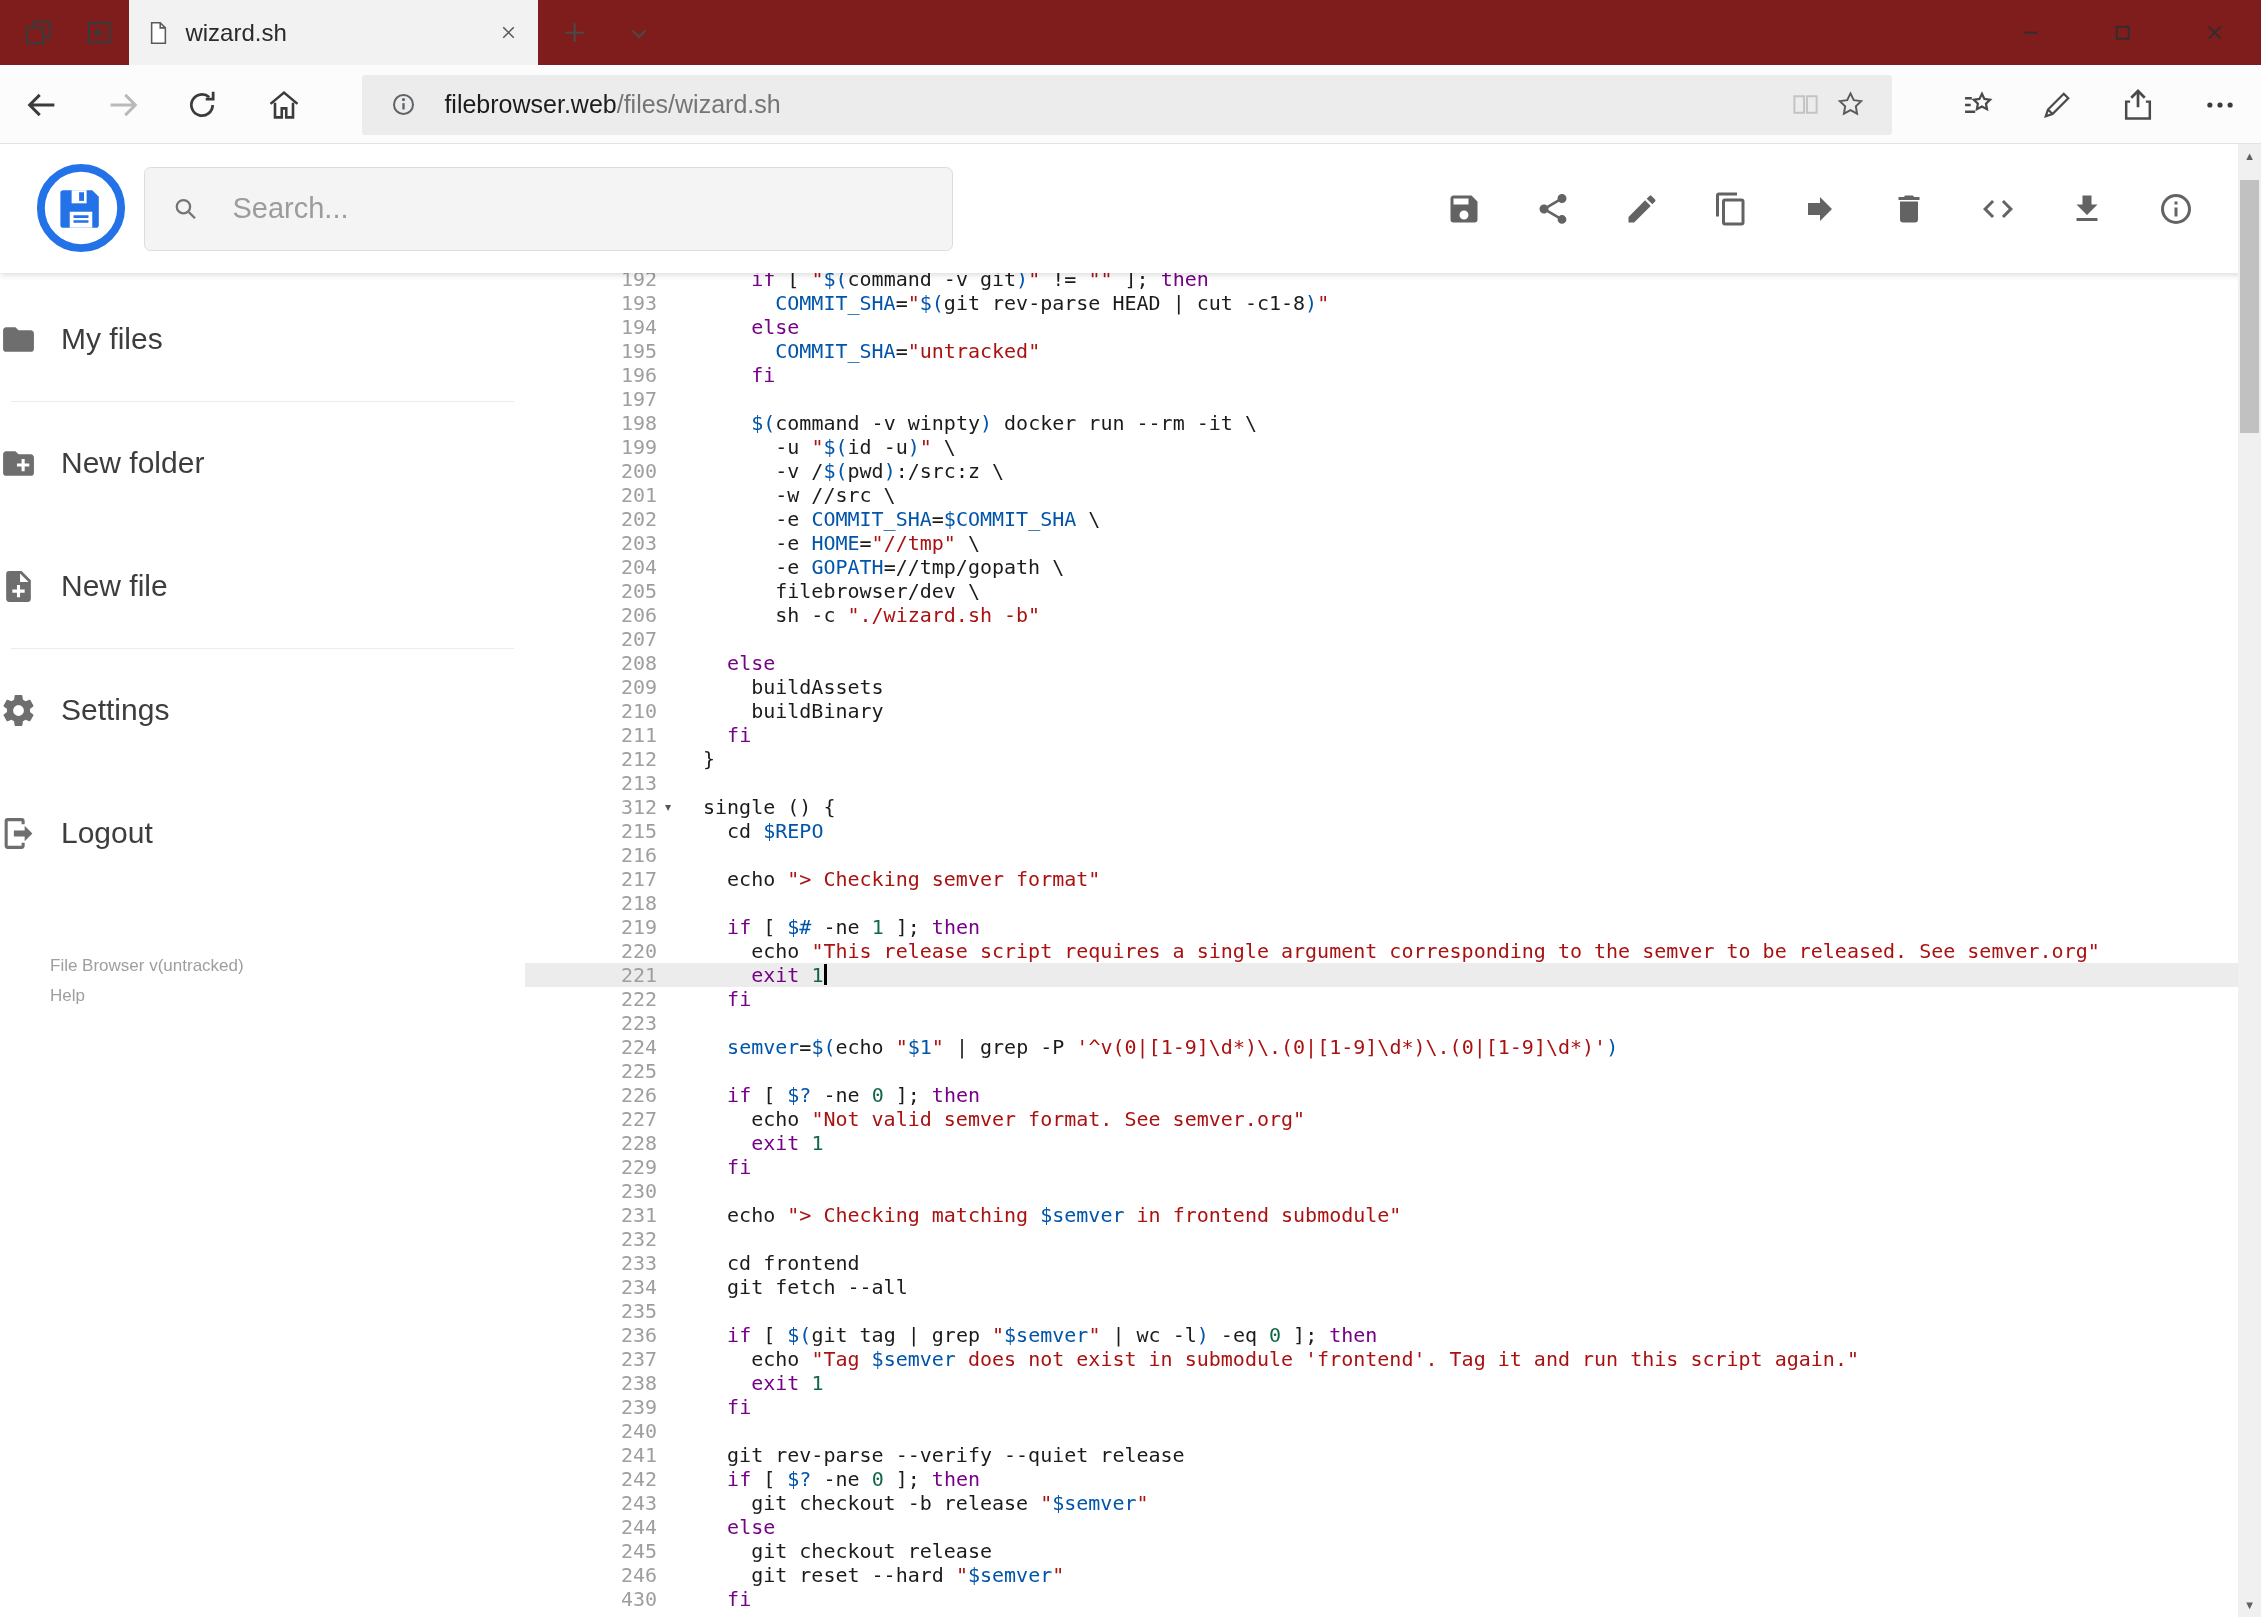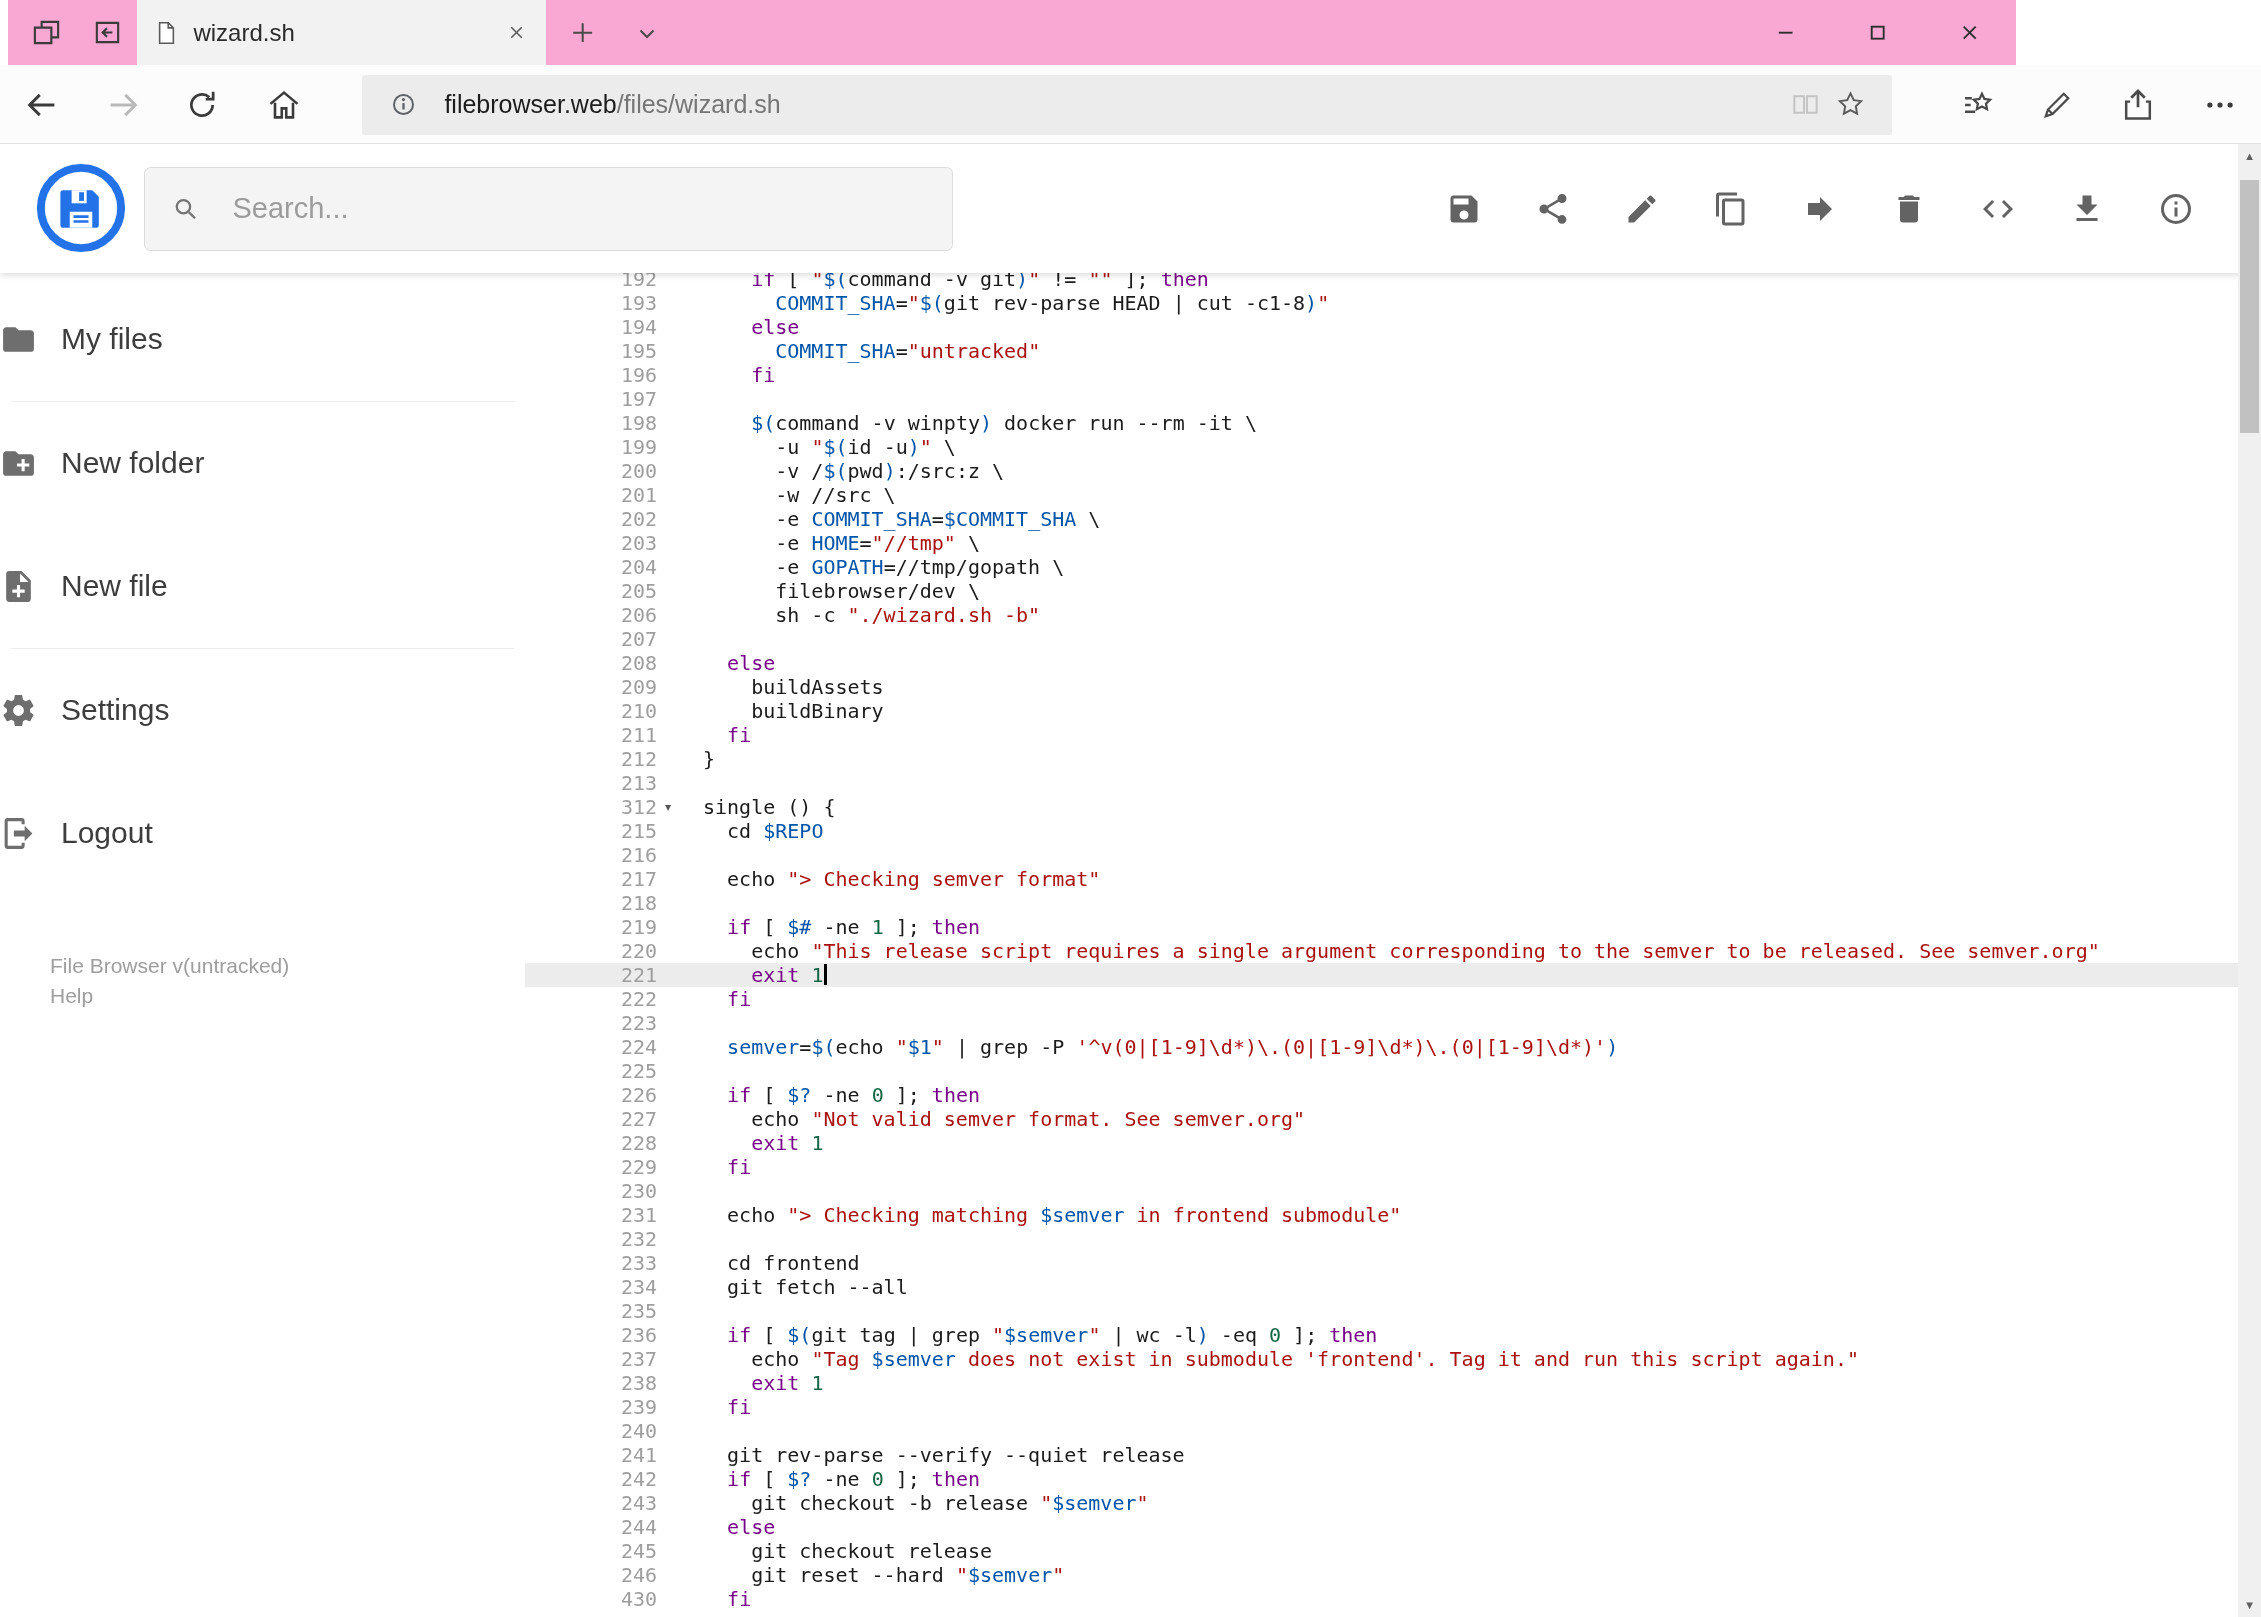--- a/index.html
+++ b/index.html
@@ -1,21 +1,21 @@
 <!DOCTYPE html>
 <html style="font-size:13px"><head>
 <meta charset="utf-8">
 <style>
   *{box-sizing:border-box;margin:0;padding:0}
   html,body{width:2261px;height:1617px;overflow:hidden;background:#fff;
     font-family:"Liberation Sans",sans-serif}
   button{border:0;background:transparent;cursor:pointer;font-family:inherit}
 
   
-  .tabbar{position:absolute;left:8px;top:0;width:2008px;height:65px;background:#f9a8d4;z-index:9}
+  .tabbar{position:absolute;left:0;top:0;width:2261px;height:65px;background:#7f1d1d;z-index:9}
   .tb-ico{position:absolute;top:0;width:57px;height:65px;display:flex;align-items:center;justify-content:center}
   .tab{position:absolute;left:129px;top:0;width:409px;height:65px;background:#f2f2f2;
     display:flex;align-items:center;padding:0 19.4px;gap:16px;cursor:pointer}
   .tab-title{font-size:24px;color:#2b2b2b;flex:1;white-space:nowrap;overflow:hidden}
   .win-btn{position:absolute;top:0;width:92px;height:65px;display:flex;align-items:center;justify-content:center}
 
   
   .navbar{position:absolute;left:0;top:65px;width:2261px;height:79px;background:#fcfcfc;
     border-bottom:1.6px solid #e3e3e3;z-index:9}
   .nav-btn{position:absolute;top:5.7px;width:68px;height:68px;display:flex;align-items:center;justify-content:center}
@@ -36,21 +36,21 @@
     width:100%;color:#444;font-family:"Liberation Sans",sans-serif}
   .search input::placeholder{color:#9c9c9c;opacity:1}
   .fb-toolbar{position:absolute;left:1445px;top:42px;display:flex;gap:52px}
   .fb-btn{width:37px;height:45px;display:flex;align-items:center;justify-content:center}
 
   
   .sidebar{position:absolute;left:0;top:273px;width:525px;bottom:0;background:#fff;padding-top:4.8px;z-index:4}
   .side-item{height:123px;display:flex;align-items:center;gap:24px;cursor:pointer}
   .side-item .lbl{font-size:30px;color:#3d3d3d}
   .divider{border-top:1.6px solid #ececec;margin:0 11.3px}
-  .side-footer{position:absolute;left:50px;top:678px;font-size:21px;color:#9e9e9e;line-height:30px}
+  .side-footer{position:absolute;left:50px;top:678px;font-size:17px;color:#9e9e9e;line-height:30px}
   .side-footer .help{cursor:pointer}
 
   
   .editor{position:absolute;left:525px;top:273px;right:22.6px;bottom:0;overflow:hidden;
     font-family:"DejaVu Sans Mono",monospace;font-size:20px;z-index:1;cursor:text}
   .code-inner{margin-top:-6.5px}
   .cm-row{display:flex;height:24px;line-height:24px;white-space:pre}
   .cm-row.active{background:#ececec}
   .gut{width:132px;flex:none;text-align:right;color:#9e9e9e}
   .fold{width:46px;flex:none;padding-left:6.5px;font-size:15.3px;color:#555;line-height:24px}

